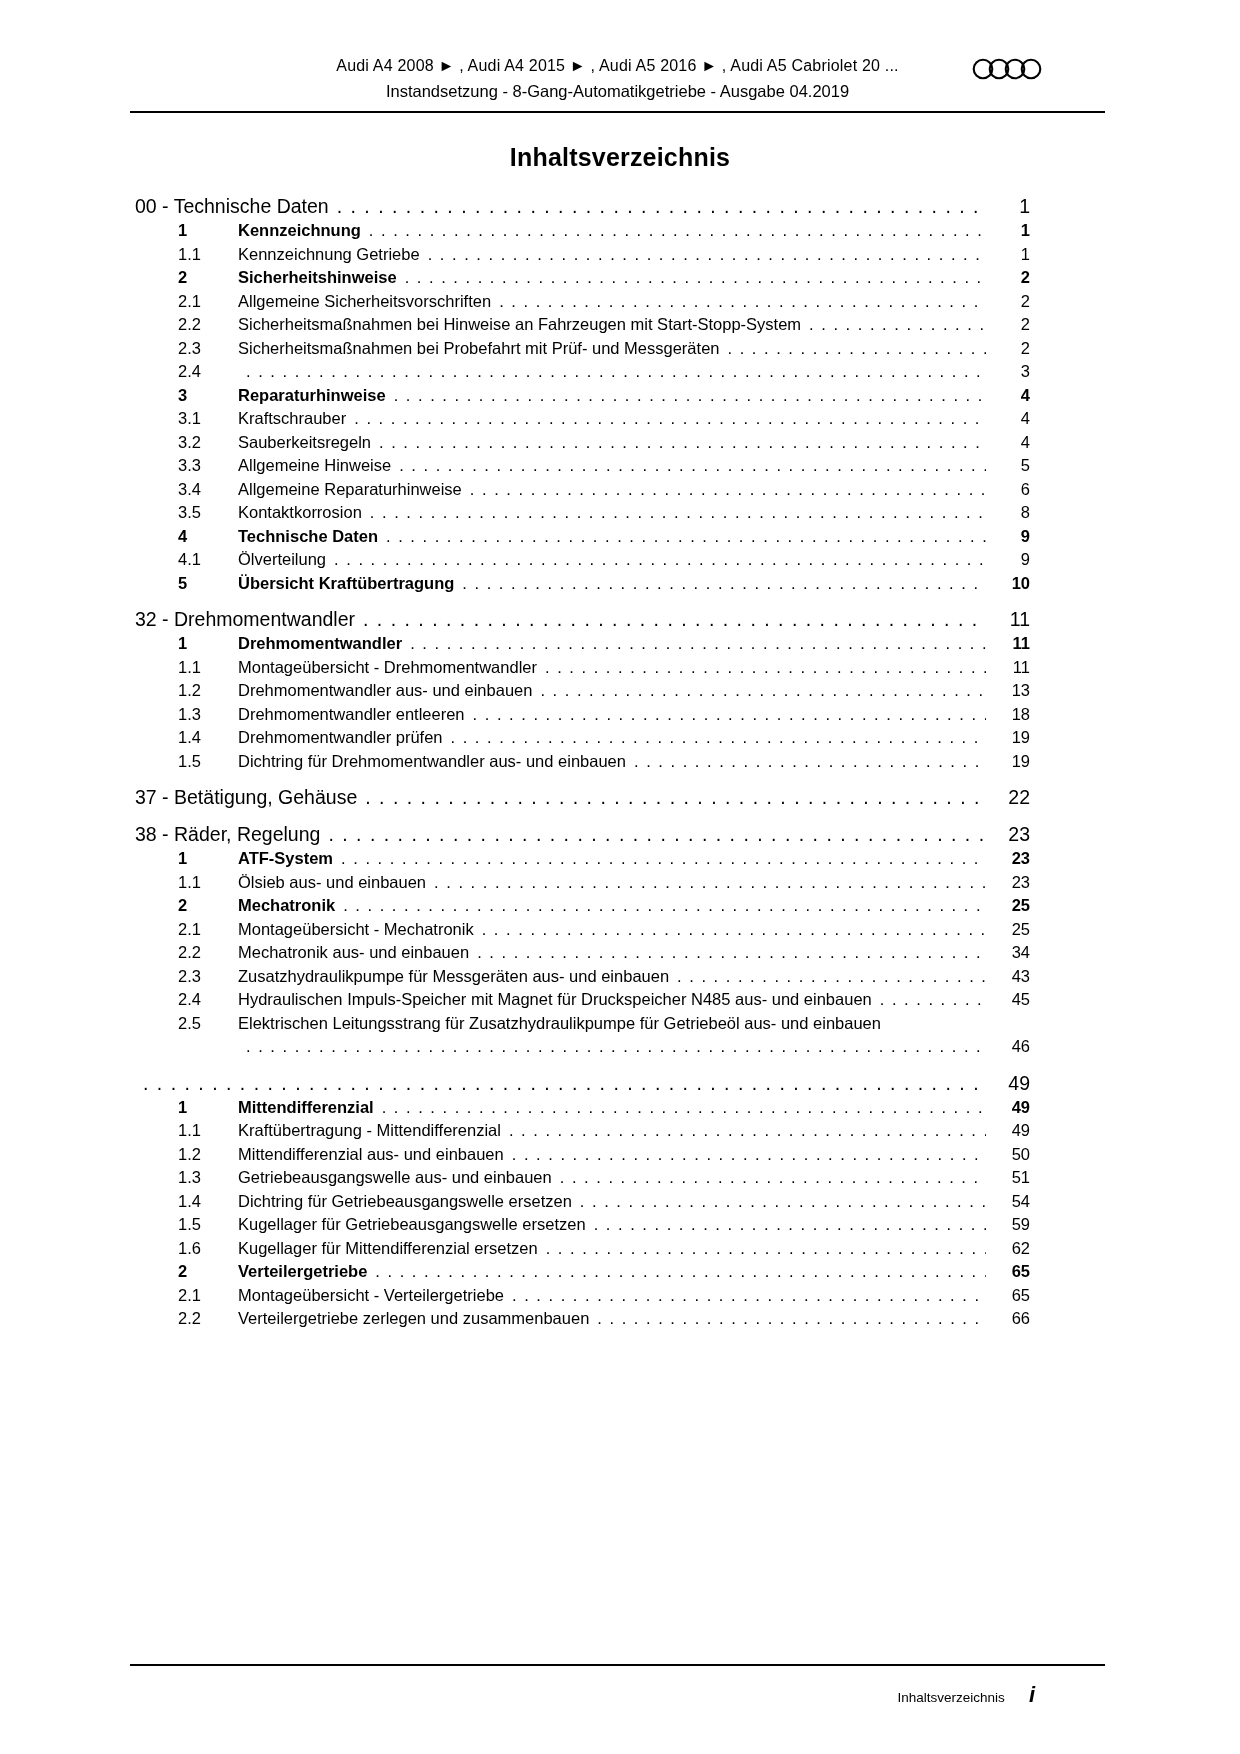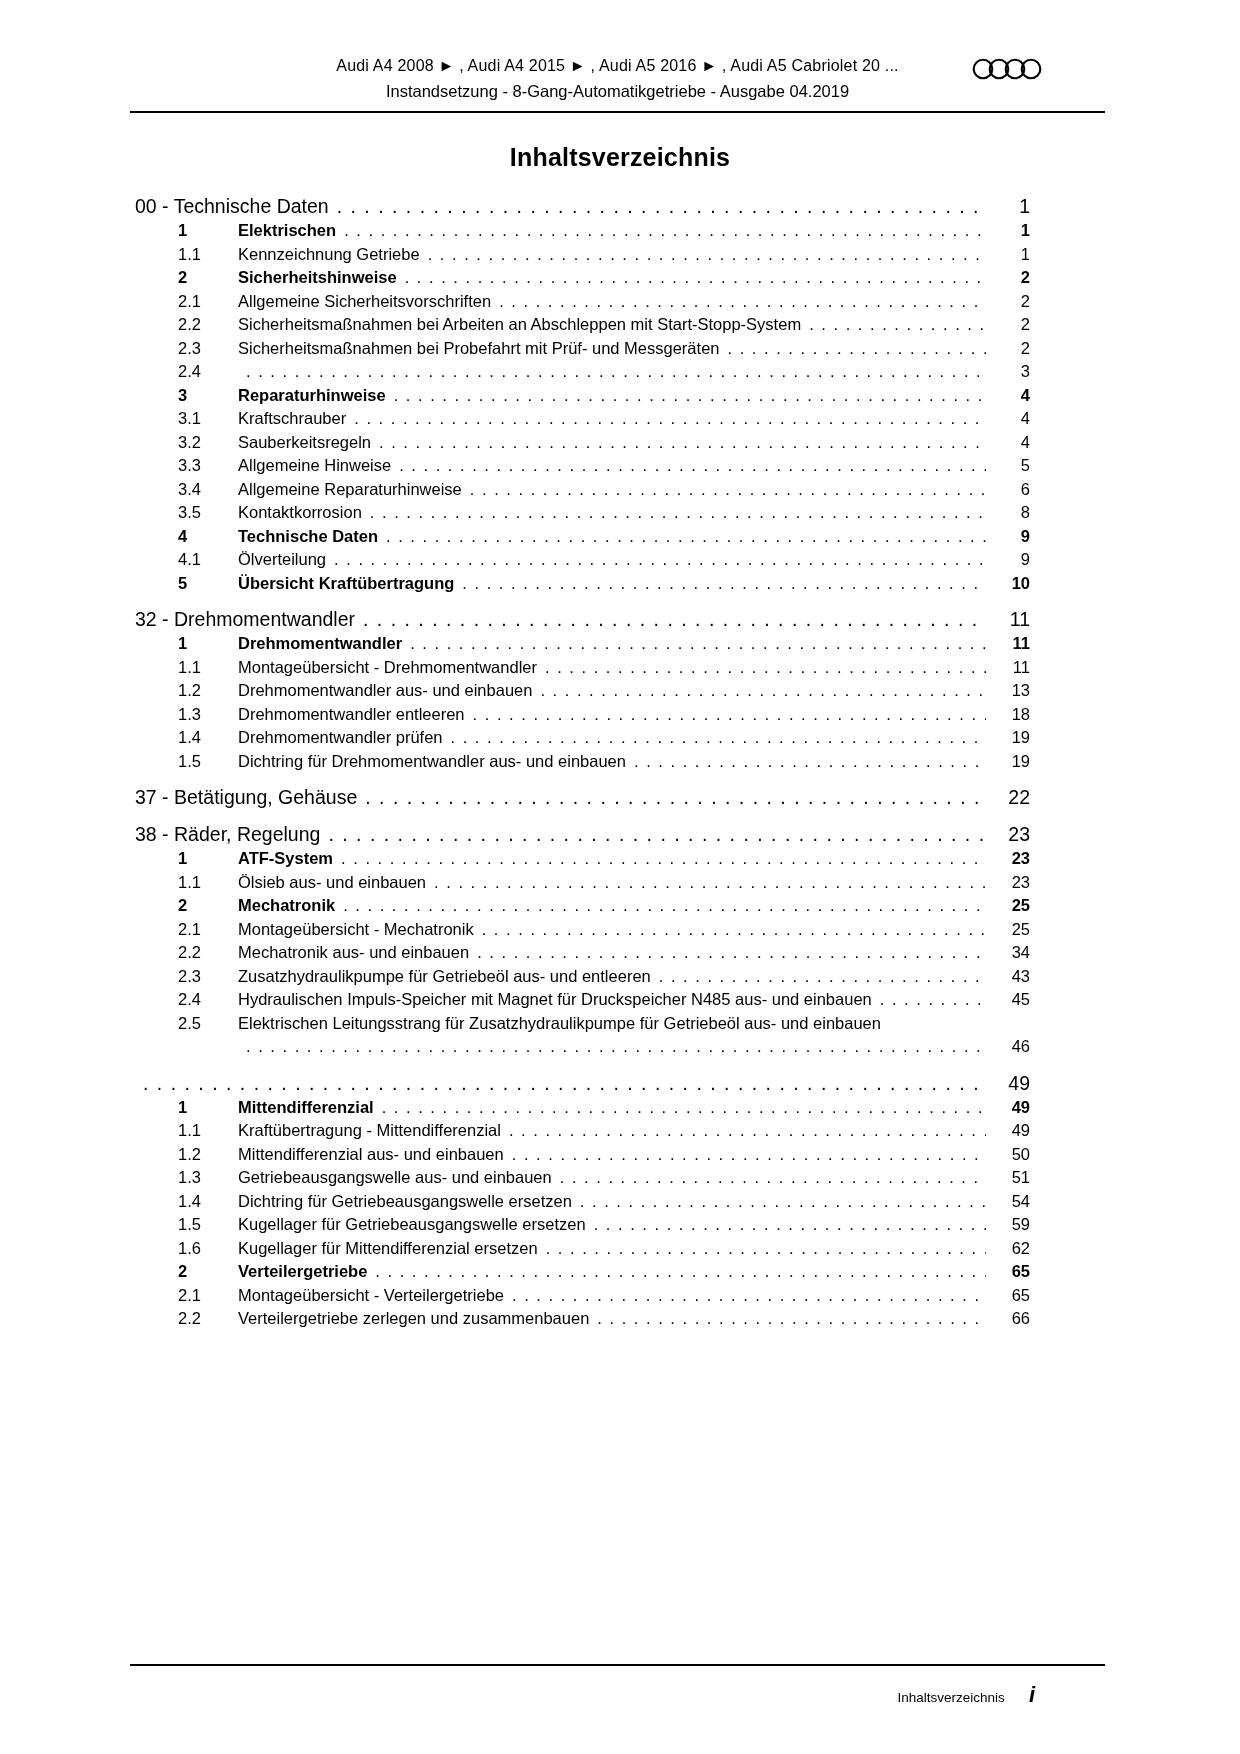--- a/index.html
+++ b/index.html
@@ -116,21 +116,21 @@
   <h1 class="doc-title">Inhaltsverzeichnis</h1>
 
   <div class="toc" id="toc">
       <div class="toc-row chapter-row">
         <span class="label">00 - Technische Daten</span>
         <span class="dots">. . . . . . . . . . . . . . . . . . . . . . . . . . . . . . . . . . . . . . . . . . . . . . . . . . . . . . . . . . . . . . . . . . . . . . . . . . . . . . . . . . . . . . . . . . . . . . . . . . . . . . . . . . . . . . . . . . . . . . . . . . . . . . . . . . . . . . . . . . . . . . . . . . . . . . . . . . . . . . . . . . . . . . . . . . . . . . . . . . . . . . . . . . . . . . . . . . . . . . . . . . . . . . . . . . . . . . . . . . . .</span>
         <span class="page-num">1</span>
       </div>
       <div class="toc-row entry-row bold">
         <span class="num">1</span>
-        <span class="t">Elektrischen</span>
+        <span class="t">Kennzeichnung</span>
         <span class="dots">. . . . . . . . . . . . . . . . . . . . . . . . . . . . . . . . . . . . . . . . . . . . . . . . . . . . . . . . . . . . . . . . . . . . . . . . . . . . . . . . . . . . . . . . . . . . . . . . . . . . . . . . . . . . . . . . . . . . . . . . . . . . . . . . . . . . . . . . . . . . . . . . . . . . . . . . . . . . . . . . . . . . . . . . . . . . . . . . . . . . . . . . . . . . . . . . . . . . . . . . . . . . . . . . . . . . . . . . . . . .</span>
         <span class="page-num">1</span>
       </div>
       <div class="toc-row entry-row">
         <span class="num">1.1</span>
         <span class="t">Kennzeichnung Getriebe</span>
         <span class="dots">. . . . . . . . . . . . . . . . . . . . . . . . . . . . . . . . . . . . . . . . . . . . . . . . . . . . . . . . . . . . . . . . . . . . . . . . . . . . . . . . . . . . . . . . . . . . . . . . . . . . . . . . . . . . . . . . . . . . . . . . . . . . . . . . . . . . . . . . . . . . . . . . . . . . . . . . . . . . . . . . . . . . . . . . . . . . . . . . . . . . . . . . . . . . . . . . . . . . . . . . . . . . . . . . . . . . . . . . . . . .</span>
         <span class="page-num">1</span>
       </div>
       <div class="toc-row entry-row bold">
@@ -140,21 +140,21 @@
         <span class="page-num">2</span>
       </div>
       <div class="toc-row entry-row">
         <span class="num">2.1</span>
         <span class="t">Allgemeine Sicherheitsvorschriften</span>
         <span class="dots">. . . . . . . . . . . . . . . . . . . . . . . . . . . . . . . . . . . . . . . . . . . . . . . . . . . . . . . . . . . . . . . . . . . . . . . . . . . . . . . . . . . . . . . . . . . . . . . . . . . . . . . . . . . . . . . . . . . . . . . . . . . . . . . . . . . . . . . . . . . . . . . . . . . . . . . . . . . . . . . . . . . . . . . . . . . . . . . . . . . . . . . . . . . . . . . . . . . . . . . . . . . . . . . . . . . . . . . . . . . .</span>
         <span class="page-num">2</span>
       </div>
       <div class="toc-row entry-row">
         <span class="num">2.2</span>
-        <span class="t">Sicherheitsmaßnahmen bei Arbeiten an Abschleppen mit Start-Stopp-System</span>
+        <span class="t">Sicherheitsmaßnahmen bei Hinweise an Fahrzeugen mit Start-Stopp-System</span>
         <span class="dots">. . . . . . . . . . . . . . . . . . . . . . . . . . . . . . . . . . . . . . . . . . . . . . . . . . . . . . . . . . . . . . . . . . . . . . . . . . . . . . . . . . . . . . . . . . . . . . . . . . . . . . . . . . . . . . . . . . . . . . . . . . . . . . . . . . . . . . . . . . . . . . . . . . . . . . . . . . . . . . . . . . . . . . . . . . . . . . . . . . . . . . . . . . . . . . . . . . . . . . . . . . . . . . . . . . . . . . . . . . . .</span>
         <span class="page-num">2</span>
       </div>
       <div class="toc-row entry-row">
         <span class="num">2.3</span>
         <span class="t">Sicherheitsmaßnahmen bei Probefahrt mit Prüf- und Messgeräten</span>
         <span class="dots">. . . . . . . . . . . . . . . . . . . . . . . . . . . . . . . . . . . . . . . . . . . . . . . . . . . . . . . . . . . . . . . . . . . . . . . . . . . . . . . . . . . . . . . . . . . . . . . . . . . . . . . . . . . . . . . . . . . . . . . . . . . . . . . . . . . . . . . . . . . . . . . . . . . . . . . . . . . . . . . . . . . . . . . . . . . . . . . . . . . . . . . . . . . . . . . . . . . . . . . . . . . . . . . . . . . . . . . . . . . .</span>
         <span class="page-num">2</span>
       </div>
       <div class="toc-row entry-row">
@@ -292,21 +292,21 @@
         <span class="page-num">25</span>
       </div>
       <div class="toc-row entry-row">
         <span class="num">2.2</span>
         <span class="t">Mechatronik aus- und einbauen</span>
         <span class="dots">. . . . . . . . . . . . . . . . . . . . . . . . . . . . . . . . . . . . . . . . . . . . . . . . . . . . . . . . . . . . . . . . . . . . . . . . . . . . . . . . . . . . . . . . . . . . . . . . . . . . . . . . . . . . . . . . . . . . . . . . . . . . . . . . . . . . . . . . . . . . . . . . . . . . . . . . . . . . . . . . . . . . . . . . . . . . . . . . . . . . . . . . . . . . . . . . . . . . . . . . . . . . . . . . . . . . . . . . . . . .</span>
         <span class="page-num">34</span>
       </div>
       <div class="toc-row entry-row">
         <span class="num">2.3</span>
-        <span class="t">Zusatzhydraulikpumpe für Getriebeöl aus- und entleeren</span>
+        <span class="t">Zusatzhydraulikpumpe für Messgeräten aus- und einbauen</span>
         <span class="dots">. . . . . . . . . . . . . . . . . . . . . . . . . . . . . . . . . . . . . . . . . . . . . . . . . . . . . . . . . . . . . . . . . . . . . . . . . . . . . . . . . . . . . . . . . . . . . . . . . . . . . . . . . . . . . . . . . . . . . . . . . . . . . . . . . . . . . . . . . . . . . . . . . . . . . . . . . . . . . . . . . . . . . . . . . . . . . . . . . . . . . . . . . . . . . . . . . . . . . . . . . . . . . . . . . . . . . . . . . . . .</span>
         <span class="page-num">43</span>
       </div>
       <div class="toc-row entry-row">
         <span class="num">2.4</span>
         <span class="t">Hydraulischen Impuls-Speicher mit Magnet für Druckspeicher N485 aus- und einbauen</span>
         <span class="dots">. . . . . . . . . . . . . . . . . . . . . . . . . . . . . . . . . . . . . . . . . . . . . . . . . . . . . . . . . . . . . . . . . . . . . . . . . . . . . . . . . . . . . . . . . . . . . . . . . . . . . . . . . . . . . . . . . . . . . . . . . . . . . . . . . . . . . . . . . . . . . . . . . . . . . . . . . . . . . . . . . . . . . . . . . . . . . . . . . . . . . . . . . . . . . . . . . . . . . . . . . . . . . . . . . . . . . . . . . . . .</span>
         <span class="page-num">45</span>
       </div>
       <div class="toc-row entry-row">

